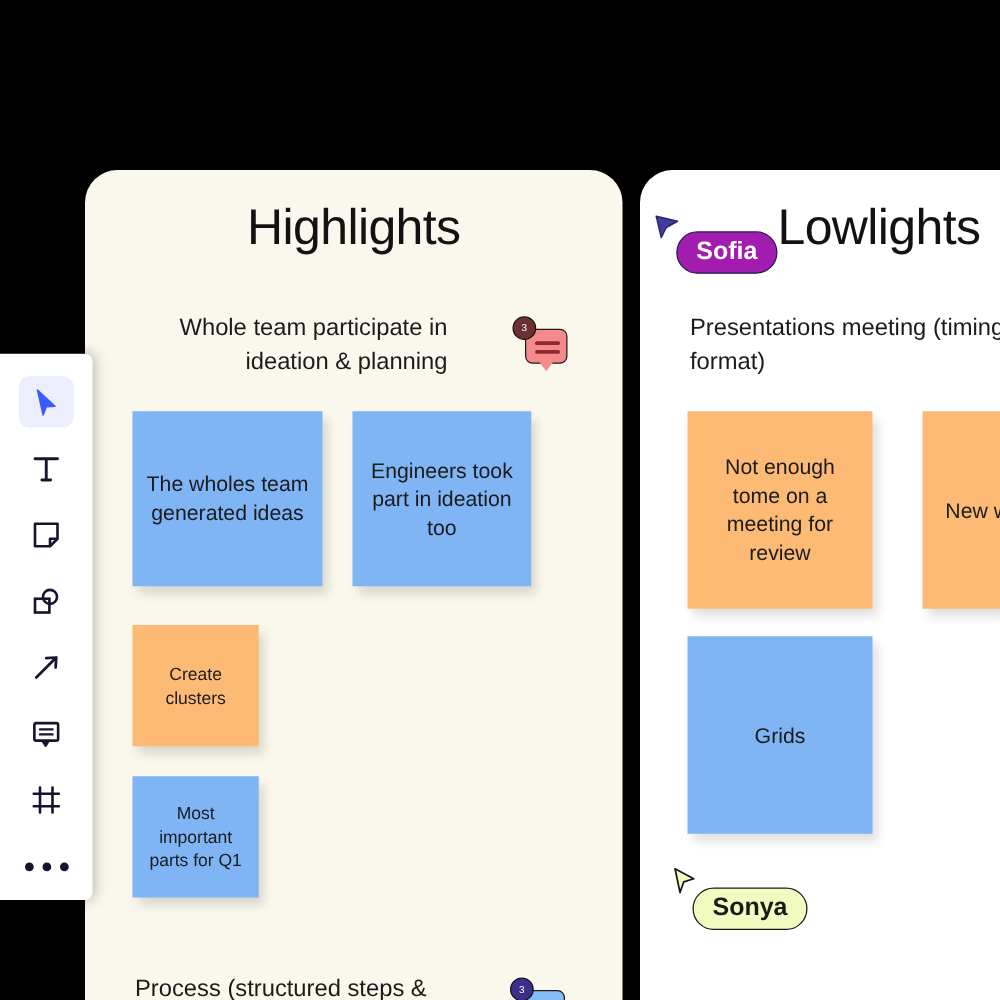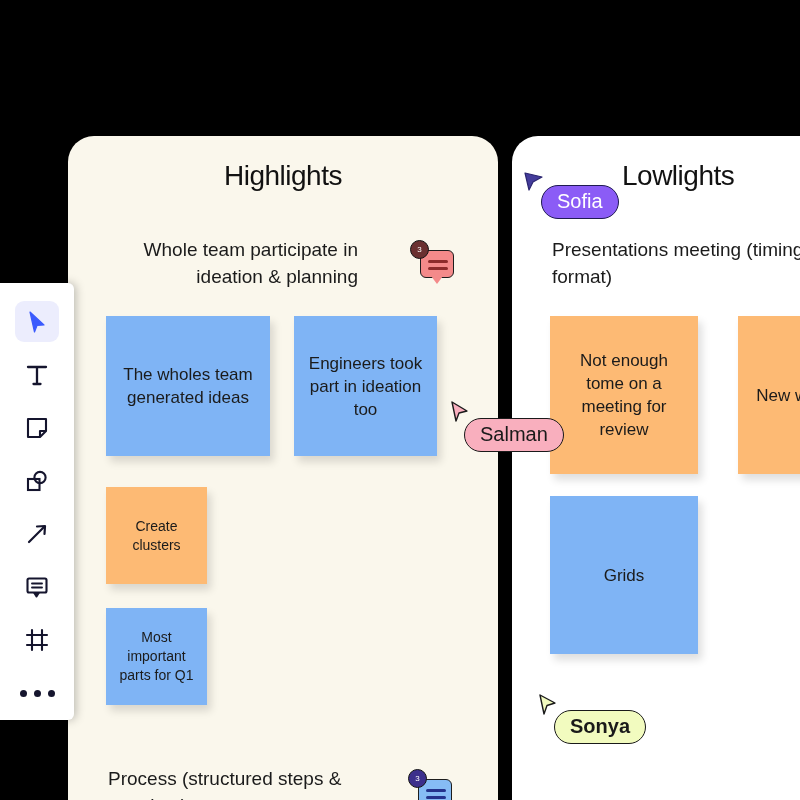--- a/index.html
+++ b/index.html
@@ -37,21 +37,21 @@
 
   #board-lowlights {
     left: 512px;
     width: 430px;
     height: 700px;
     background: #FFFFFF;
   }
 
   .board-title {
     text-align: center;
-    font-size: 28px;
+    font-size: 40px;
     font-weight: 400;
     color: #121212;
     letter-spacing: -0.5px;
     padding-top: 24px;
   }
 
   #board-lowlights .board-title {
     text-align: left;
     padding-left: 110px;
   }
@@ -91,21 +91,21 @@
     color: #1b1b1b;
     box-shadow: 4px 6px 8px rgba(0,0,0,0.13);
     flex: none;
   }
 
   .note.blue   { background: #7FB4F5; }
   .note.yellow { background: #fdba74; }
 
   .note .note-text { padding: 6px 10px; }
 
-  .note.lg { width: 164px; height: 140px; }
+  .note.lg { width: 152px; height: 140px; }
   .note.sm { width: 101px; height: 97px; font-size: 14px; line-height: 19px; }
   .note.tall { width: 148px; height: 158px; }
   .note.stub { height: 60px; }
 
   
   .comment {
     position: relative;
     width: 34px;
     height: 28px;
     border-radius: 6px;
@@ -166,21 +166,21 @@
   .cursor-pill {
     font-size: 20px;
     padding: 3px 15px 5px 15px;
     border-radius: 999px;
     border: 1.6px solid #1a1a1a;
     white-space: nowrap;
     line-height: 24px;
   }
 
   .cursor-pill.pink   { background: #F9AFBE; color: #1a1a1a; }
-  .cursor-pill.purple { background: #8b5cf6; color: #ffffff; border-color: #201b52; }
+  .cursor-pill.purple { background: #a21caf; color: #ffffff; border-color: #201b52; font-weight: bold; }
   .cursor-pill.lime   { background: #F2FBBF; color: #1a1a1a; font-weight: bold; }
 
   
   #toolbar {
     position: absolute;
     left: 0;
     top: 283px;
     width: 74px;
     height: 437px;
     background: #FFFFFF;
@@ -284,26 +284,20 @@
       </div>
     </div>
 
     <div class="note-row" style="margin-top:22px;gap:40px;">
       <div class="note blue tall">
         <span class="note-text">Grids</span>
       </div>
     </div>
   </div>
 
-  <div class="cursor-group" style="left:450px; top:400px;">
-    <svg class="cursor-arrow" width="20" height="24" viewBox="0 0 20 24">
-      <path d="M2 2 L17 11 L9 13 L6 21 Z" fill="#F9AFBE" stroke="#1a1a1a" stroke-width="1.4" stroke-linejoin="round"></path>
-    </svg>
-    <div class="cursor-pill pink" style="margin-left:-6px;margin-top:18px;">Salman</div>
-  </div>
 
   <div class="cursor-group" style="left:522px; top:170px;">
     <svg class="cursor-arrow" width="22" height="24" viewBox="0 0 22 24">
       <path d="M3 3 L20 7 L11 12 L7 20 Z" fill="#443C9B" stroke="#2b2570" stroke-width="1.2" stroke-linejoin="round"></path>
     </svg>
     <div class="cursor-pill purple" style="margin-left:-3px;margin-top:15px;">Sofia</div>
   </div>
 
   <div class="cursor-group" style="left:538px; top:693px;">
     <svg class="cursor-arrow" width="20" height="24" viewBox="0 0 20 24">

